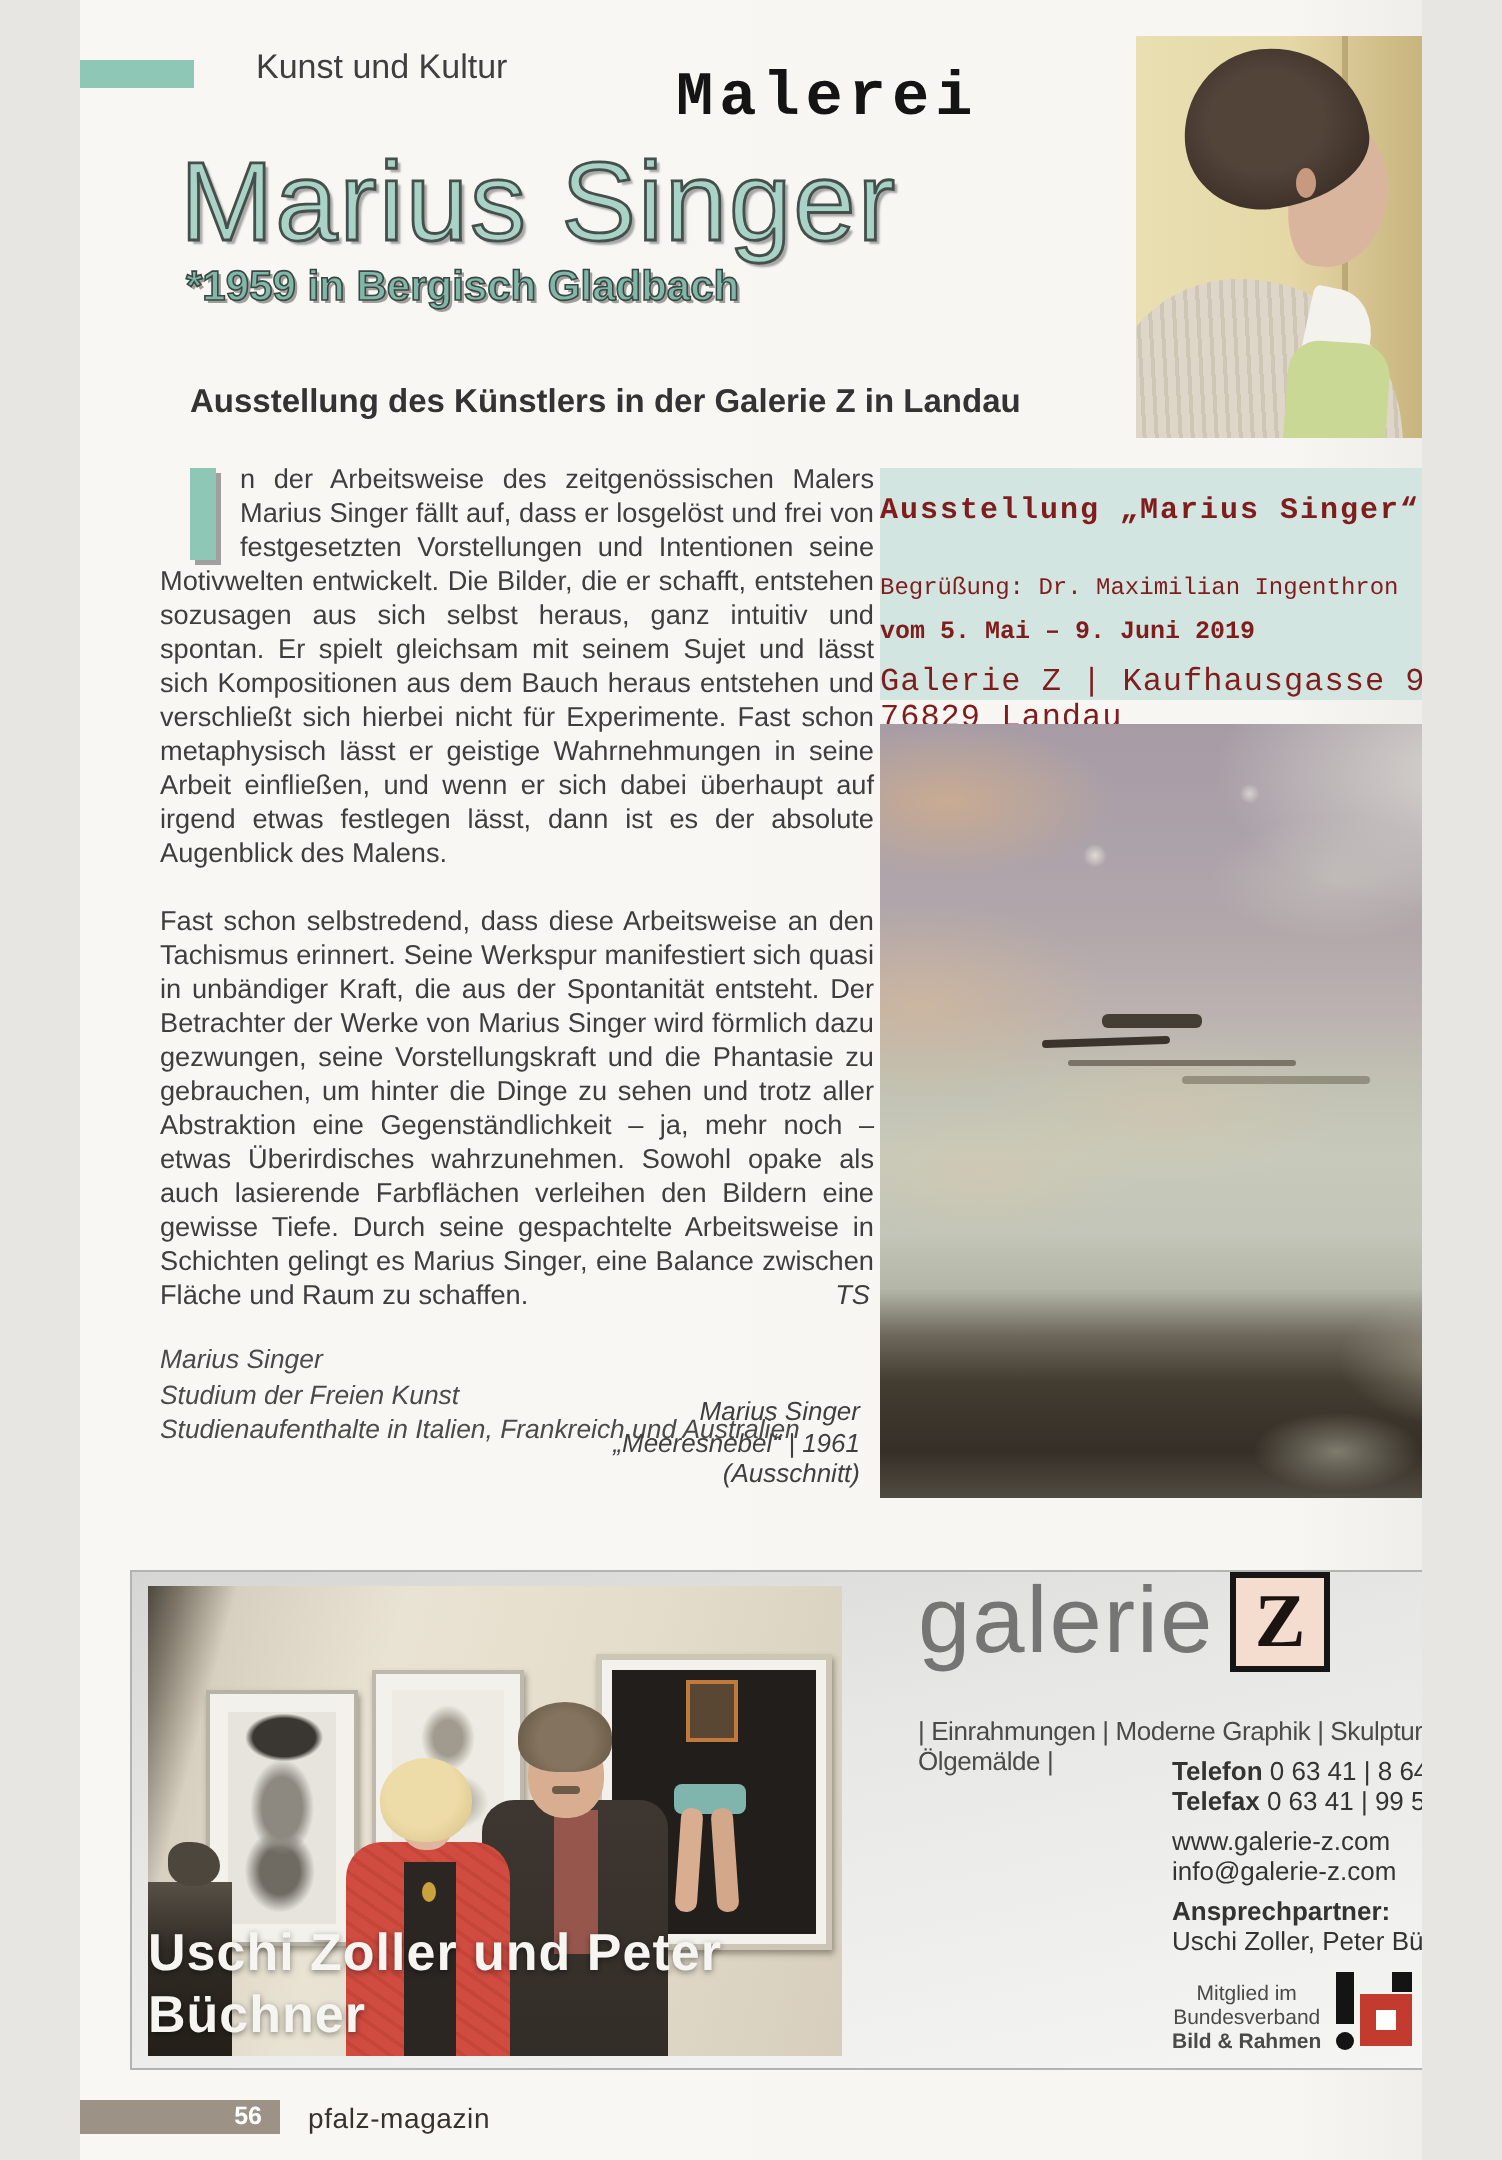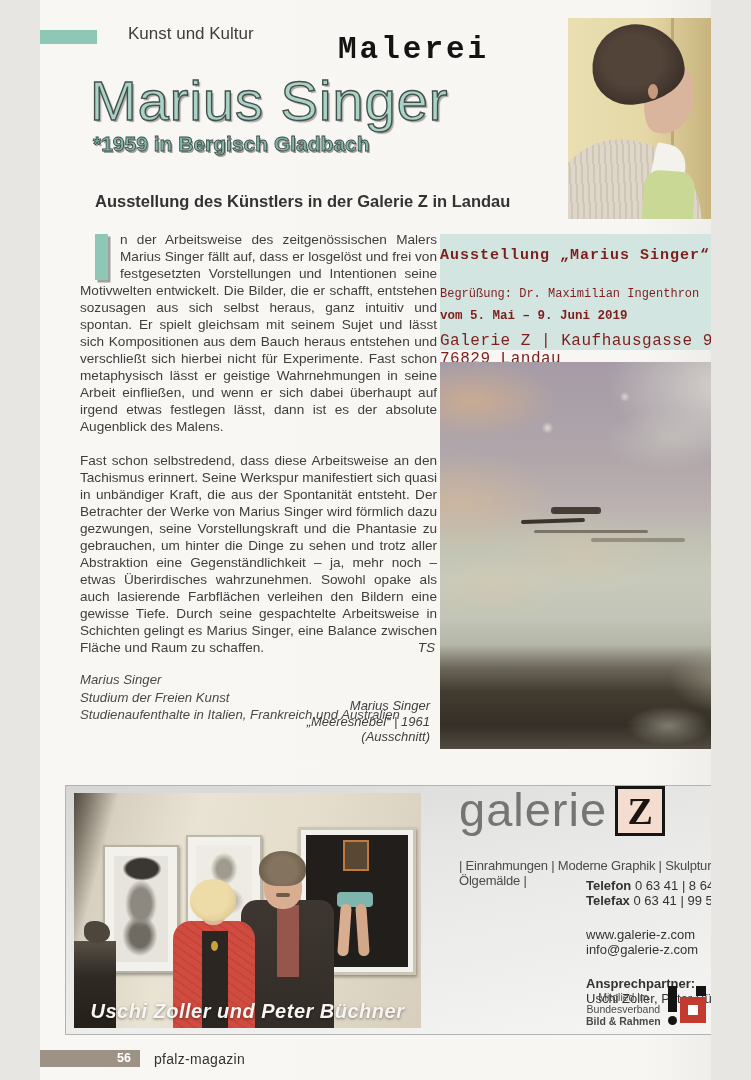--- a/index.html
+++ b/index.html
@@ -113,34 +113,34 @@
   .woman-top{position:absolute;left:128px;top:138px;width:26px;height:97px;background:#2b2622;}
   .necklace{position:absolute;left:137px;top:148px;width:7px;height:10px;background:#c9a23c;border-radius:50%;}
   .man-hair{position:absolute;left:185px;top:58px;width:47px;height:35px;background:
       radial-gradient(circle at 50% 55%,#83735f 45%,#665845 90%);border-radius:50% 50% 40% 40%;}
   .man-face{position:absolute;left:190px;top:74px;width:38px;height:42px;background:#d9ad90;border-radius:46%;}
   .man-glasses{position:absolute;left:194px;top:86px;width:30px;height:2px;background:rgba(60,50,40,.6);}
   .man-stache{position:absolute;left:202px;top:100px;width:14px;height:4px;background:#6d5b48;border-radius:2px;}
   .man-jacket{position:absolute;left:167px;top:107px;width:93px;height:128px;background:
       linear-gradient(180deg,#3d3631 0%,#332d28 100%);border-radius:16px 14px 0 0;}
   .man-shirt{position:absolute;left:203px;top:112px;width:22px;height:72px;background:#97564c;}
-  .gphoto-caption{position:absolute;left:0;right:0;bottom:5px;text-align:center;
-      font-size:20px;font-weight:600;color:#f6f5f2;letter-spacing:0.5px;
-      text-shadow:0 1px 3px rgba(0,0,0,.45);font-style:italic;}
+  .gphoto-caption{position:absolute;left:0;right:0;bottom:5px;
+      font-size:26px;font-weight:600;color:#f6f5f2;letter-spacing:0.5px;
+      text-shadow:0 1px 3px rgba(0,0,0,.45);}
 
   
   .glogo-row{position:absolute;left:393px;top:0;display:flex;}
   .glogo-text{font-size:47px;color:#757575;letter-spacing:1px;line-height:1;}
   .glogo-z{width:44px;height:44px;margin-left:8px;background:#f4dccf;border:3px solid #151515;
       display:flex;align-items:center;justify-content:center;
       font-family:"Liberation Serif",serif;font-weight:bold;font-size:38px;color:#1b1410;line-height:1;}
   .gtagline{position:absolute;left:393px;top:72px;width:310px;font-size:13px;color:#4a4a4a;letter-spacing:-0.2px;}
   .gcontact{position:absolute;left:520px;top:92px;font-size:13px;line-height:15px;color:#333;}
   .gcontact .addr{font-weight:bold;font-size:13.5px;margin-bottom:5px;}
-  .gcontact .grp{margin-top:19px;}
+  .gcontact .grp{margin-top:5px;}
   .gcontact b{font-weight:bold;}
   .membership{position:absolute;left:520px;top:205px;font-size:10.5px;line-height:12px;color:#4a4a4a;text-align:center;}
   .membership .bold{font-weight:bold;}
   .blogo{position:absolute;left:600px;top:200px;width:40px;height:40px;}
   .blogo .bar{position:absolute;left:2px;top:0;width:9px;height:26px;background:#141414;}
   .blogo .dot{position:absolute;left:2px;top:30px;width:9px;height:9px;background:#141414;border-radius:50%;}
   .blogo .sq-b{position:absolute;right:0;top:0;width:10px;height:10px;background:#141414;}
   .blogo .sq-r{position:absolute;left:14px;top:11px;width:26px;height:26px;background:#c23b2e;}
   .blogo .sq-w{position:absolute;left:22px;top:19px;width:10px;height:10px;background:#fff;}
   .copyright{position:absolute;right:8px;bottom:3px;font-size:8px;color:#9a8f92;letter-spacing:-0.5px;}

